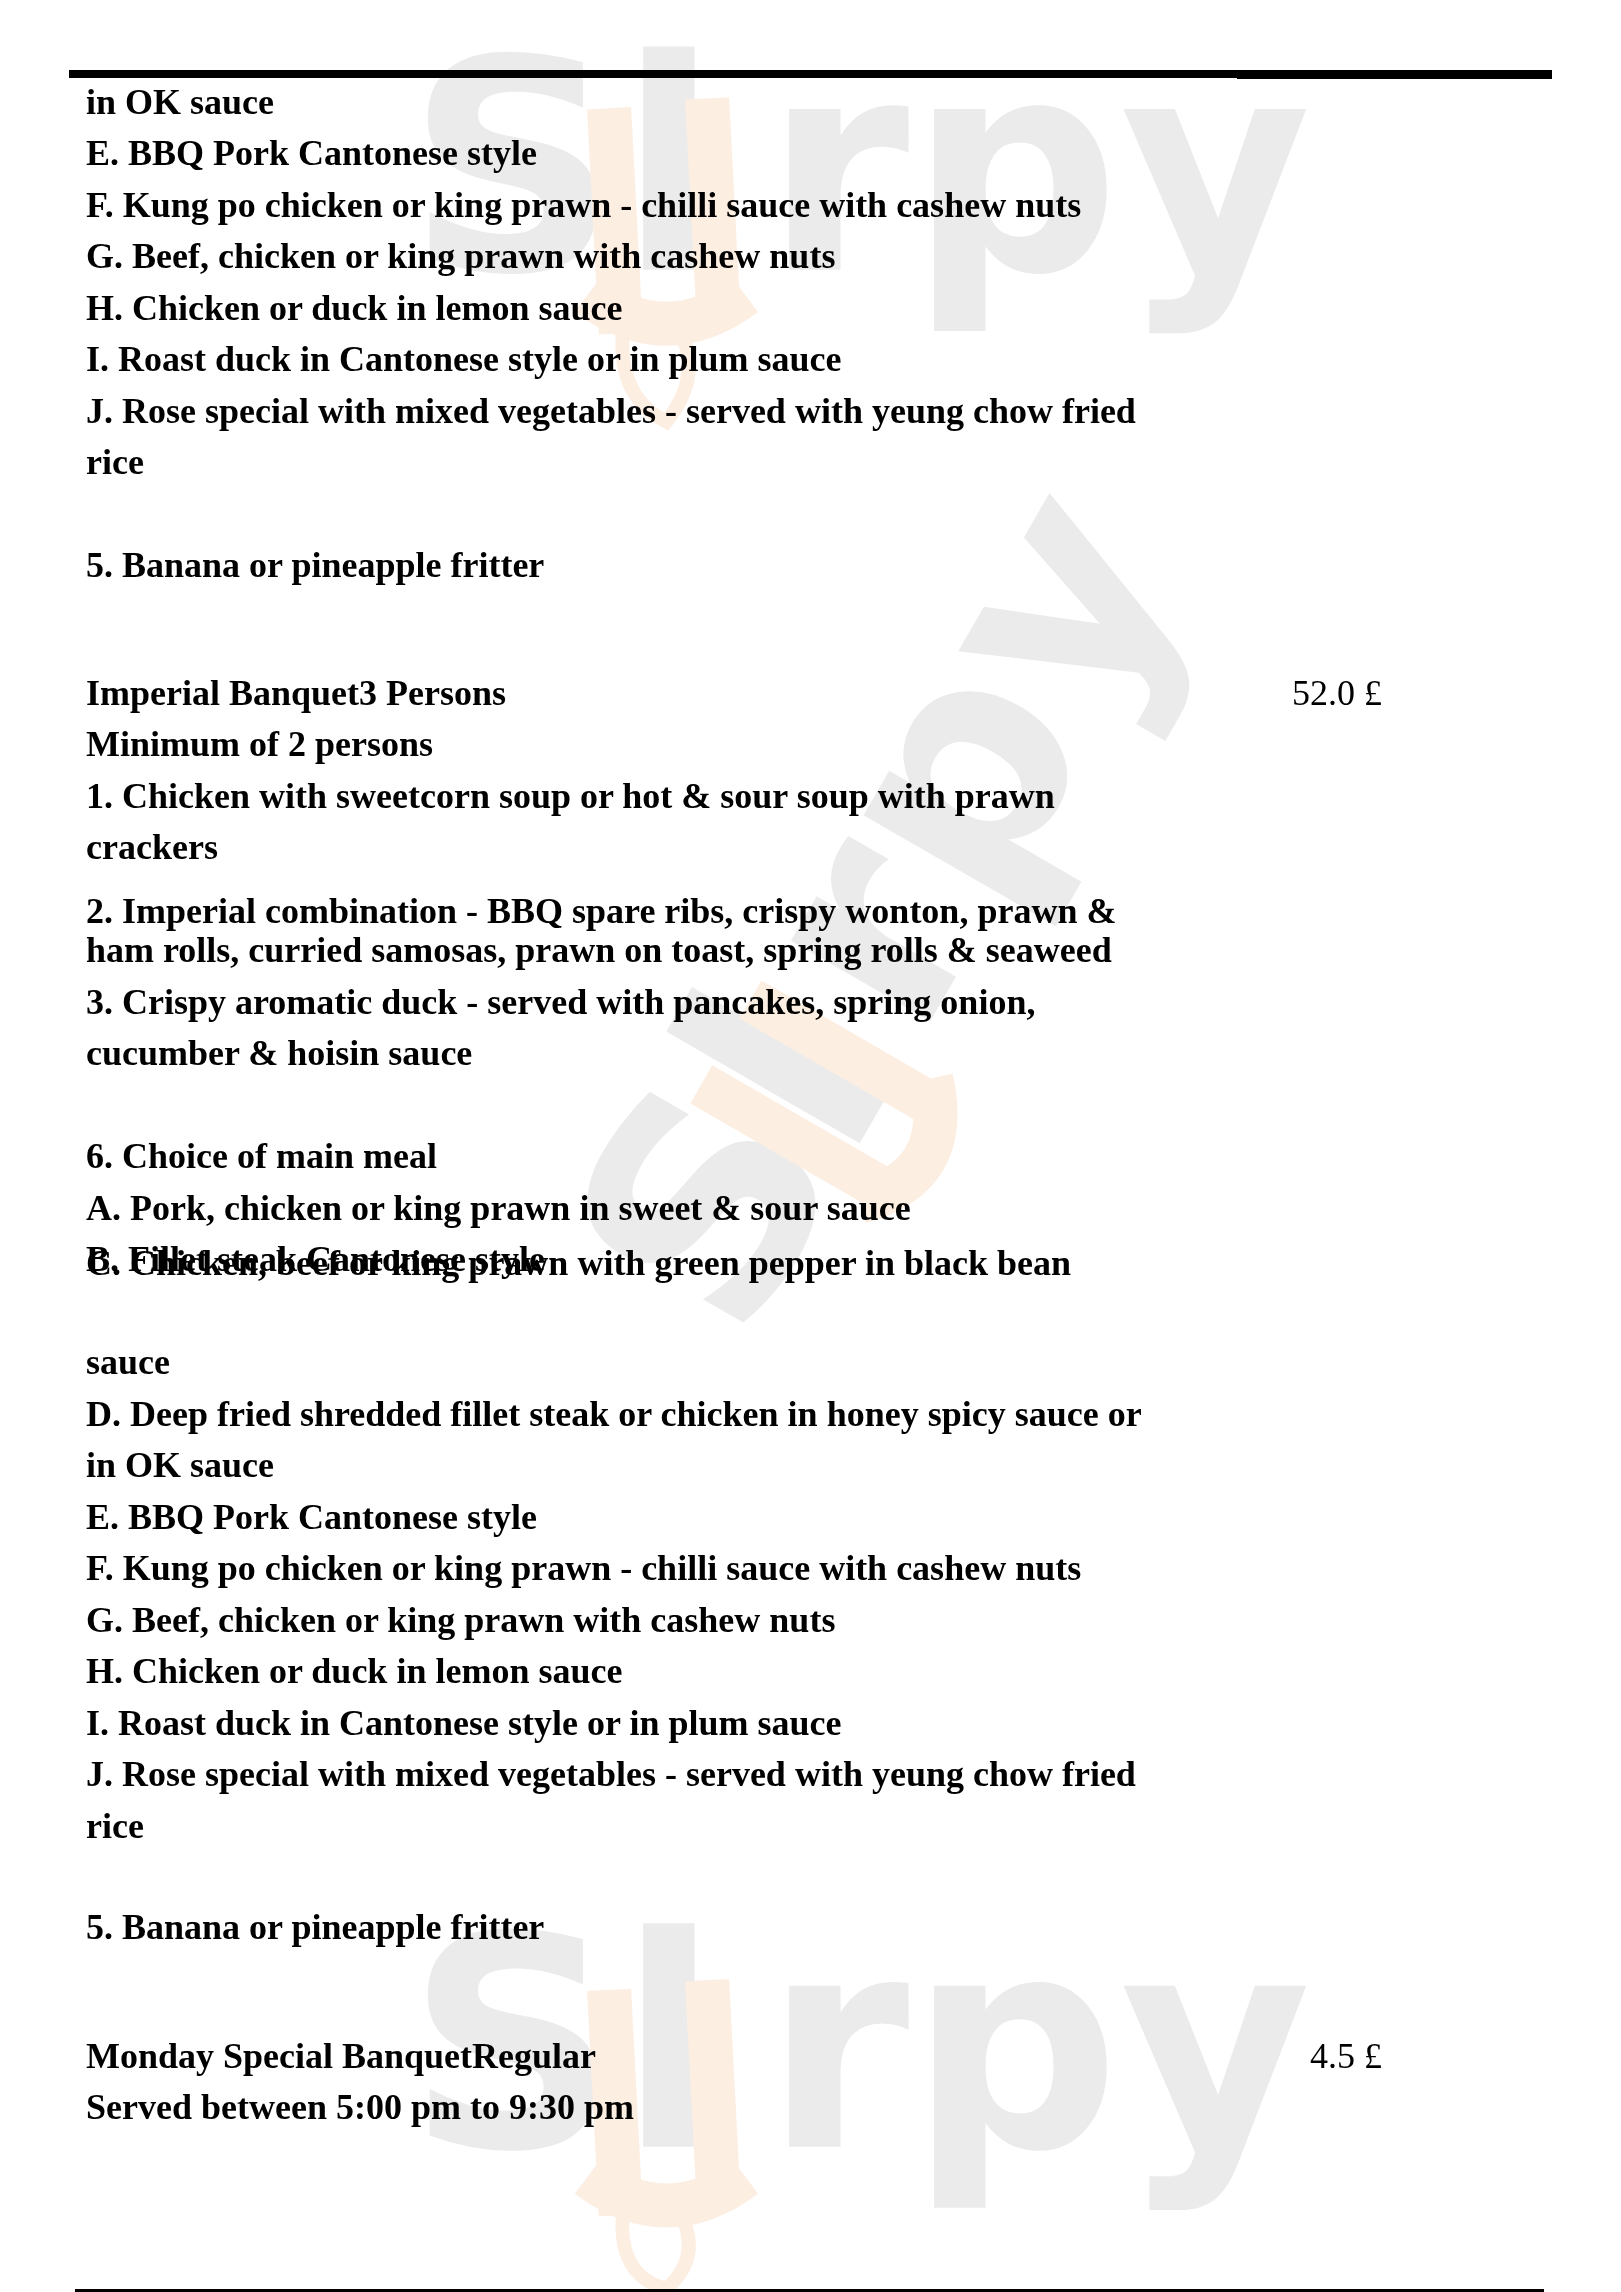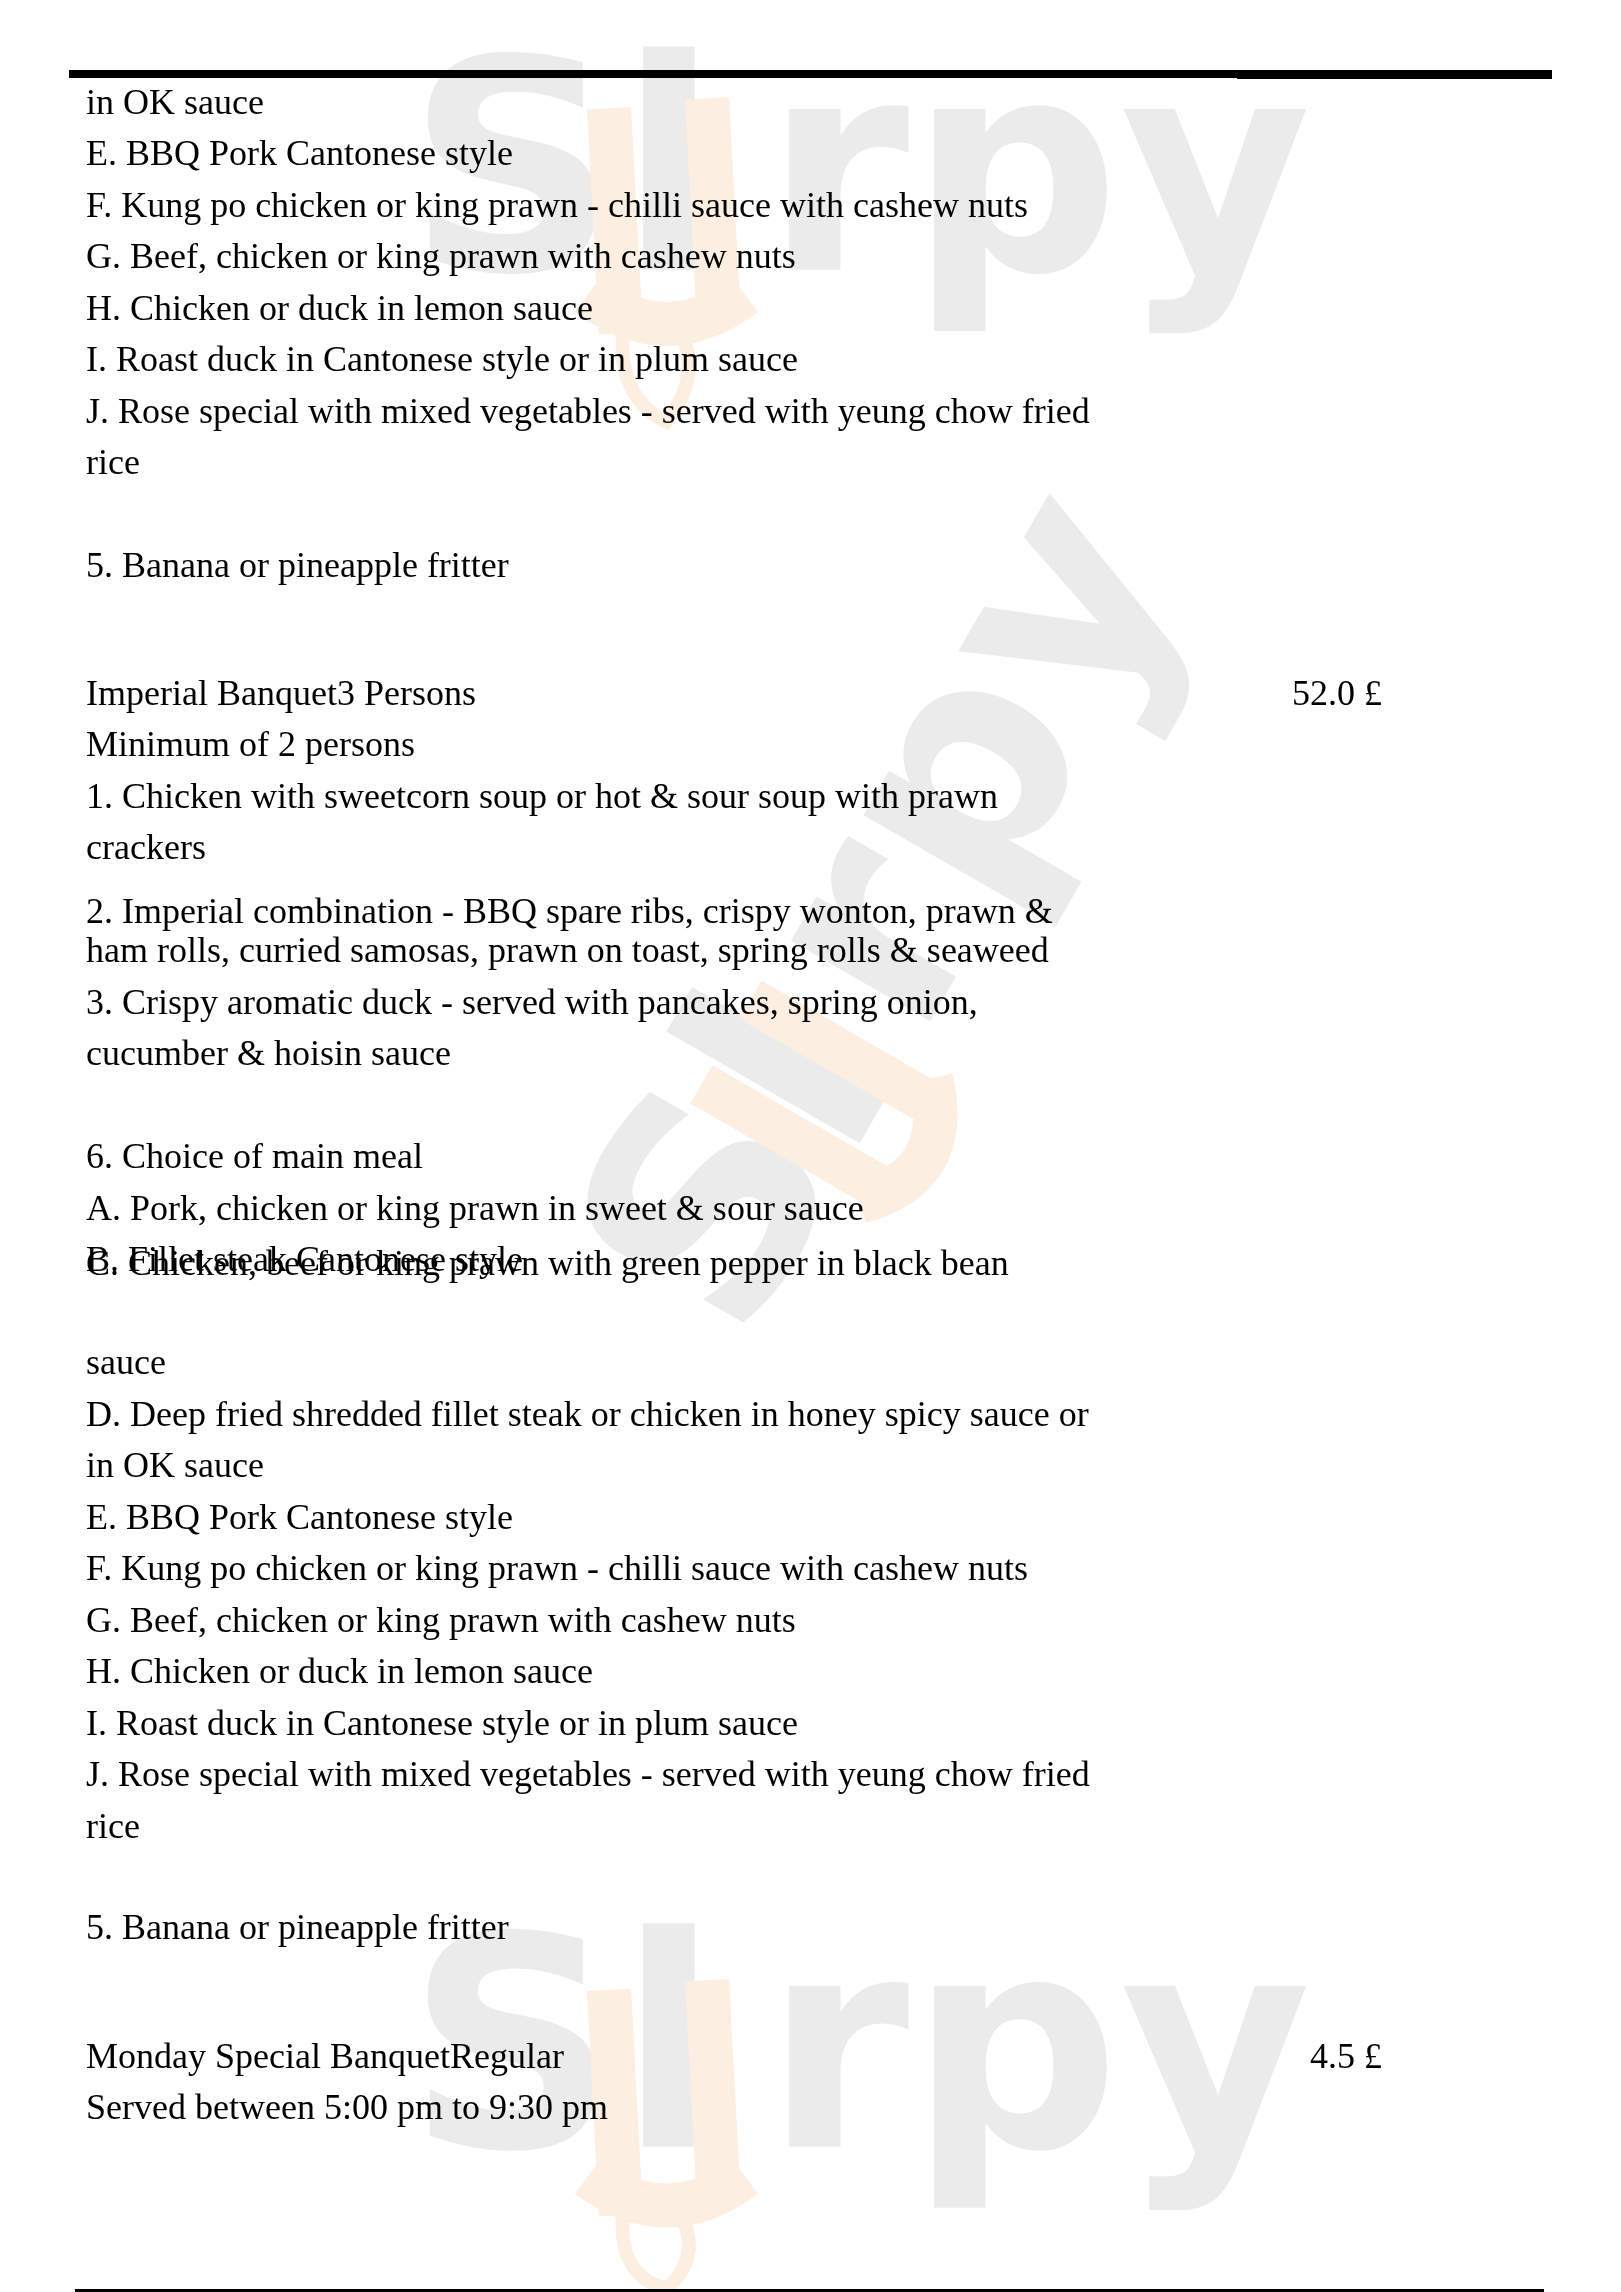--- a/index.html
+++ b/index.html
@@ -49,20 +49,21 @@
     background: #000;
     z-index: 2;
   }
   .line {
     position: absolute;
     left: 86px;
     font-size: 36px;
     line-height: 51px;
     white-space: nowrap;
     z-index: 3;
+    font-weight: bold;
   }
   .price {
     position: absolute;
     right: 239px;
     font-size: 36px;
     line-height: 51px;
     white-space: nowrap;
     text-align: right;
     z-index: 3;
   }

